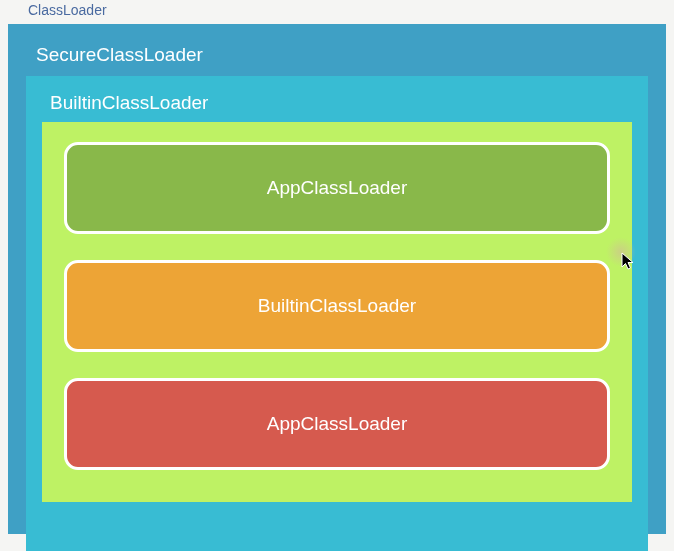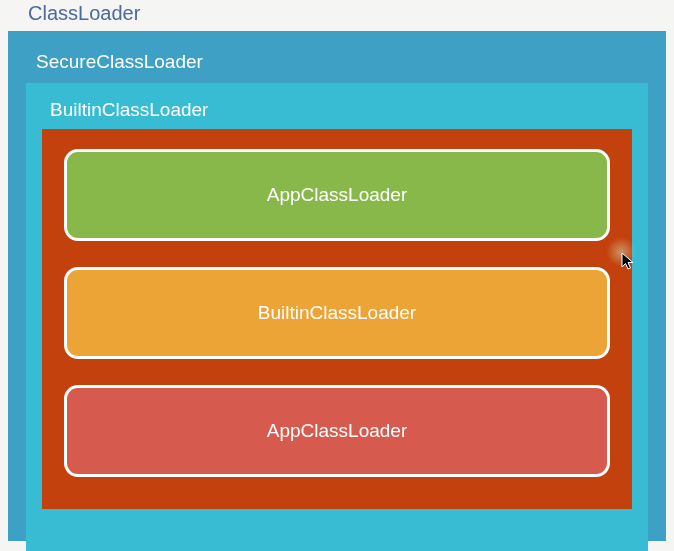--- a/index.html
+++ b/index.html
@@ -6,21 +6,21 @@
   body {
     font-family: "Segoe UI", "Helvetica Neue", Arial, sans-serif;
     background: #f5f5f3;
     width: 674px;
     height: 551px;
     overflow: hidden;
     position: relative;
   }
   .outer-label {
     color: #4a6aa0;
-    font-size: 20px;
+    font-size: 14px;
     padding: 2px 0 6px 28px;
     font-weight: 400;
   }
   .classloader-box {
     margin: 0 8px 8px 8px;
     background: #3fa0c5;
     padding: 12px 18px 34px 18px;
     height: 510px;
   }
   .secure-label {
@@ -34,21 +34,21 @@
     padding: 10px 16px 16px 16px;
     height: 512px;
   }
   .builtin-label {
     color: #ffffff;
     font-size: 19px;
     padding: 6px 0 8px 8px;
     font-weight: 400;
   }
   .builtin-box {
-    background: #c2410c;
+    background: #bef264;
     padding: 20px 22px 22px 22px;
     height: 380px;
     display: flex;
     flex-direction: column;
     gap: 26px;
   }
   .loader-pill {
     border: 3px solid #ffffff;
     border-radius: 14px;
     height: 92px;

